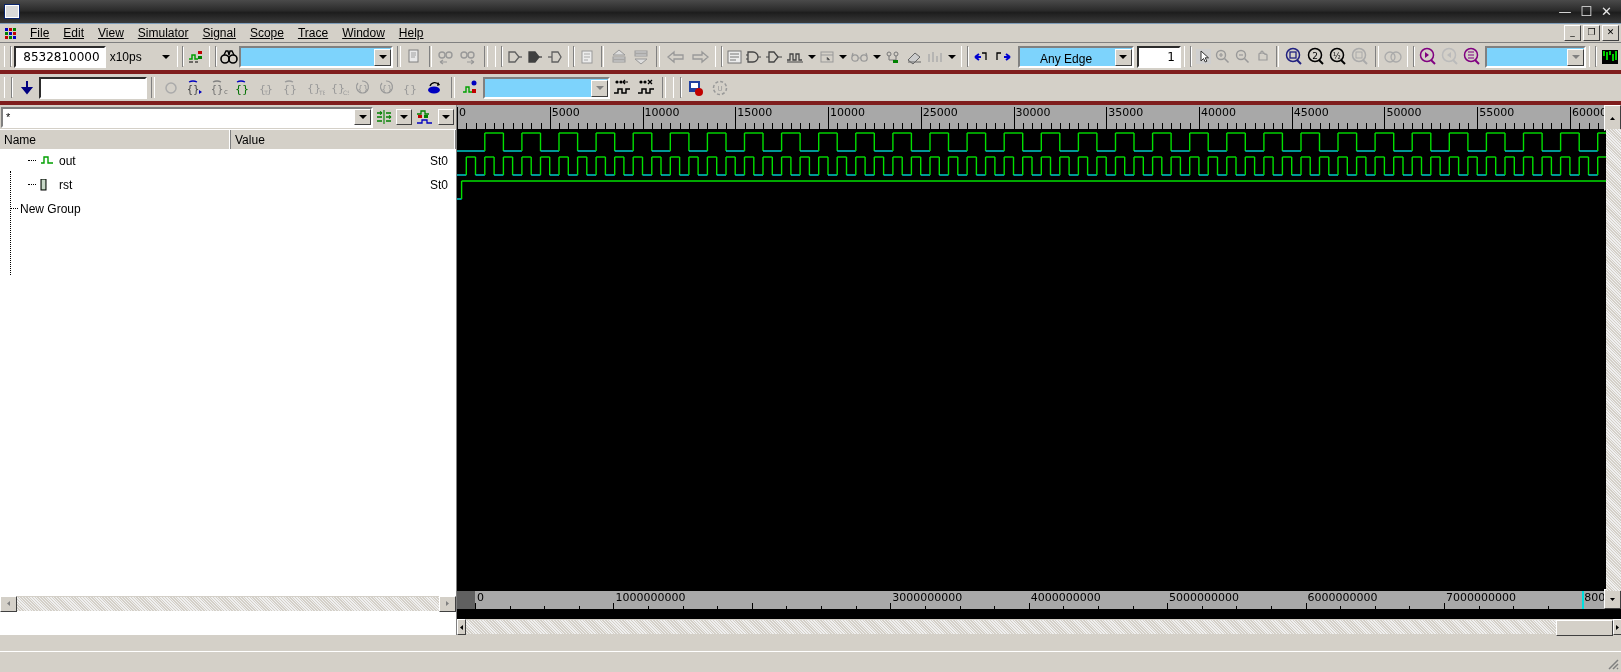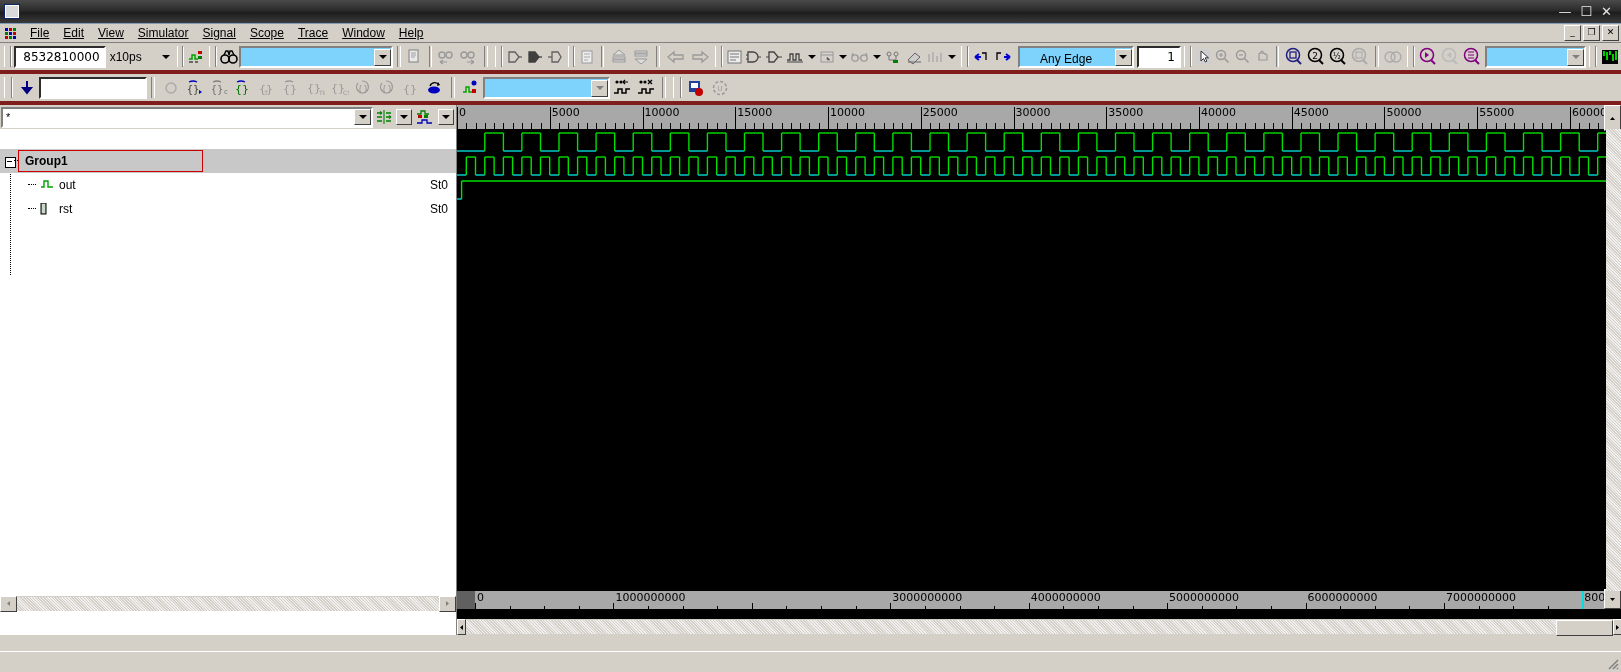--- a/index.html
+++ b/index.html
@@ -660,31 +660,28 @@
               <path d="M2 14 h5 v-3 h5 v3 h5" stroke="#0000c0" fill="none" stroke-width="1.3"></path>
             </svg>
         </div>
         <div class="flatbtn" style="width:16px;height:20px;">
           <span class="arrowbtn" style="width:15px;height:14px;background:#d4d0c8;border:1px solid;border-color:#fff #404040 #404040 #fff;display:flex;align-items:center;justify-content:center;">
               <span class="caret"></span>
             </span>
         </div>
       </div>
 
+      <div class="hdrrow">
+        <div class="hdrcell" style="width:226px;">Name</div>
+        <div class="hdrcell" style="flex:1;">Value</div>
+      </div>
 
       <div class="tree">
         <div class="treeline" style="left:10px;top:22px;height:104px;"></div>
 
-        <div class="trow grouprow">
-          <span class="expander"></span>
-          <span style="position:absolute;left:14px;top:11px;width:4px;border-top:1px dotted #000;"></span>
-          <div class="grpbox">
-            <span>Group1</span>
-          </div>
-        </div>
 
         <div class="trow">
           <span style="position:absolute;left:28px;top:11px;width:8px;border-top:1px dotted #000;"></span>
           <div class="signame">
             <span class="sigicon">
               <svg width="14" height="10" viewBox="0 0 14 10">
                   <path d="M1 8 h3 v-6 h4 v6 h5" stroke="#00a000" fill="none" stroke-width="1.4"></path>
                 </svg>
             </span>
             <span>out</span>
@@ -700,20 +697,24 @@
               <svg width="8" height="12" viewBox="0 0 8 12">
                   <rect x="1" y="0" width="5" height="11" fill="#9fbf9f" stroke="#000" stroke-width="1"></rect>
                   <rect x="2" y="1" width="3" height="9" fill="#c8d8c8"></rect>
                 </svg>
             </span>
             <span>rst</span>
           </div>
           <span class="valcell">St0</span>
         </div>
 
+        <div class="trow">
+          <span style="position:absolute;left:10px;top:11px;width:8px;border-top:1px dotted #000;"></span>
+          <span class="newgrp">New Group</span>
+        </div>
       </div>
 
       <div class="hscroll-left">
         <div class="sbtn">
           <svg width="7" height="7" viewBox="0 0 7 7">
               <path d="M5 1 l-3 2.5 3 2.5 z" fill="#808080"></path>
             </svg>
         </div>
         <div class="strough"></div>
         <div class="sbtn">

